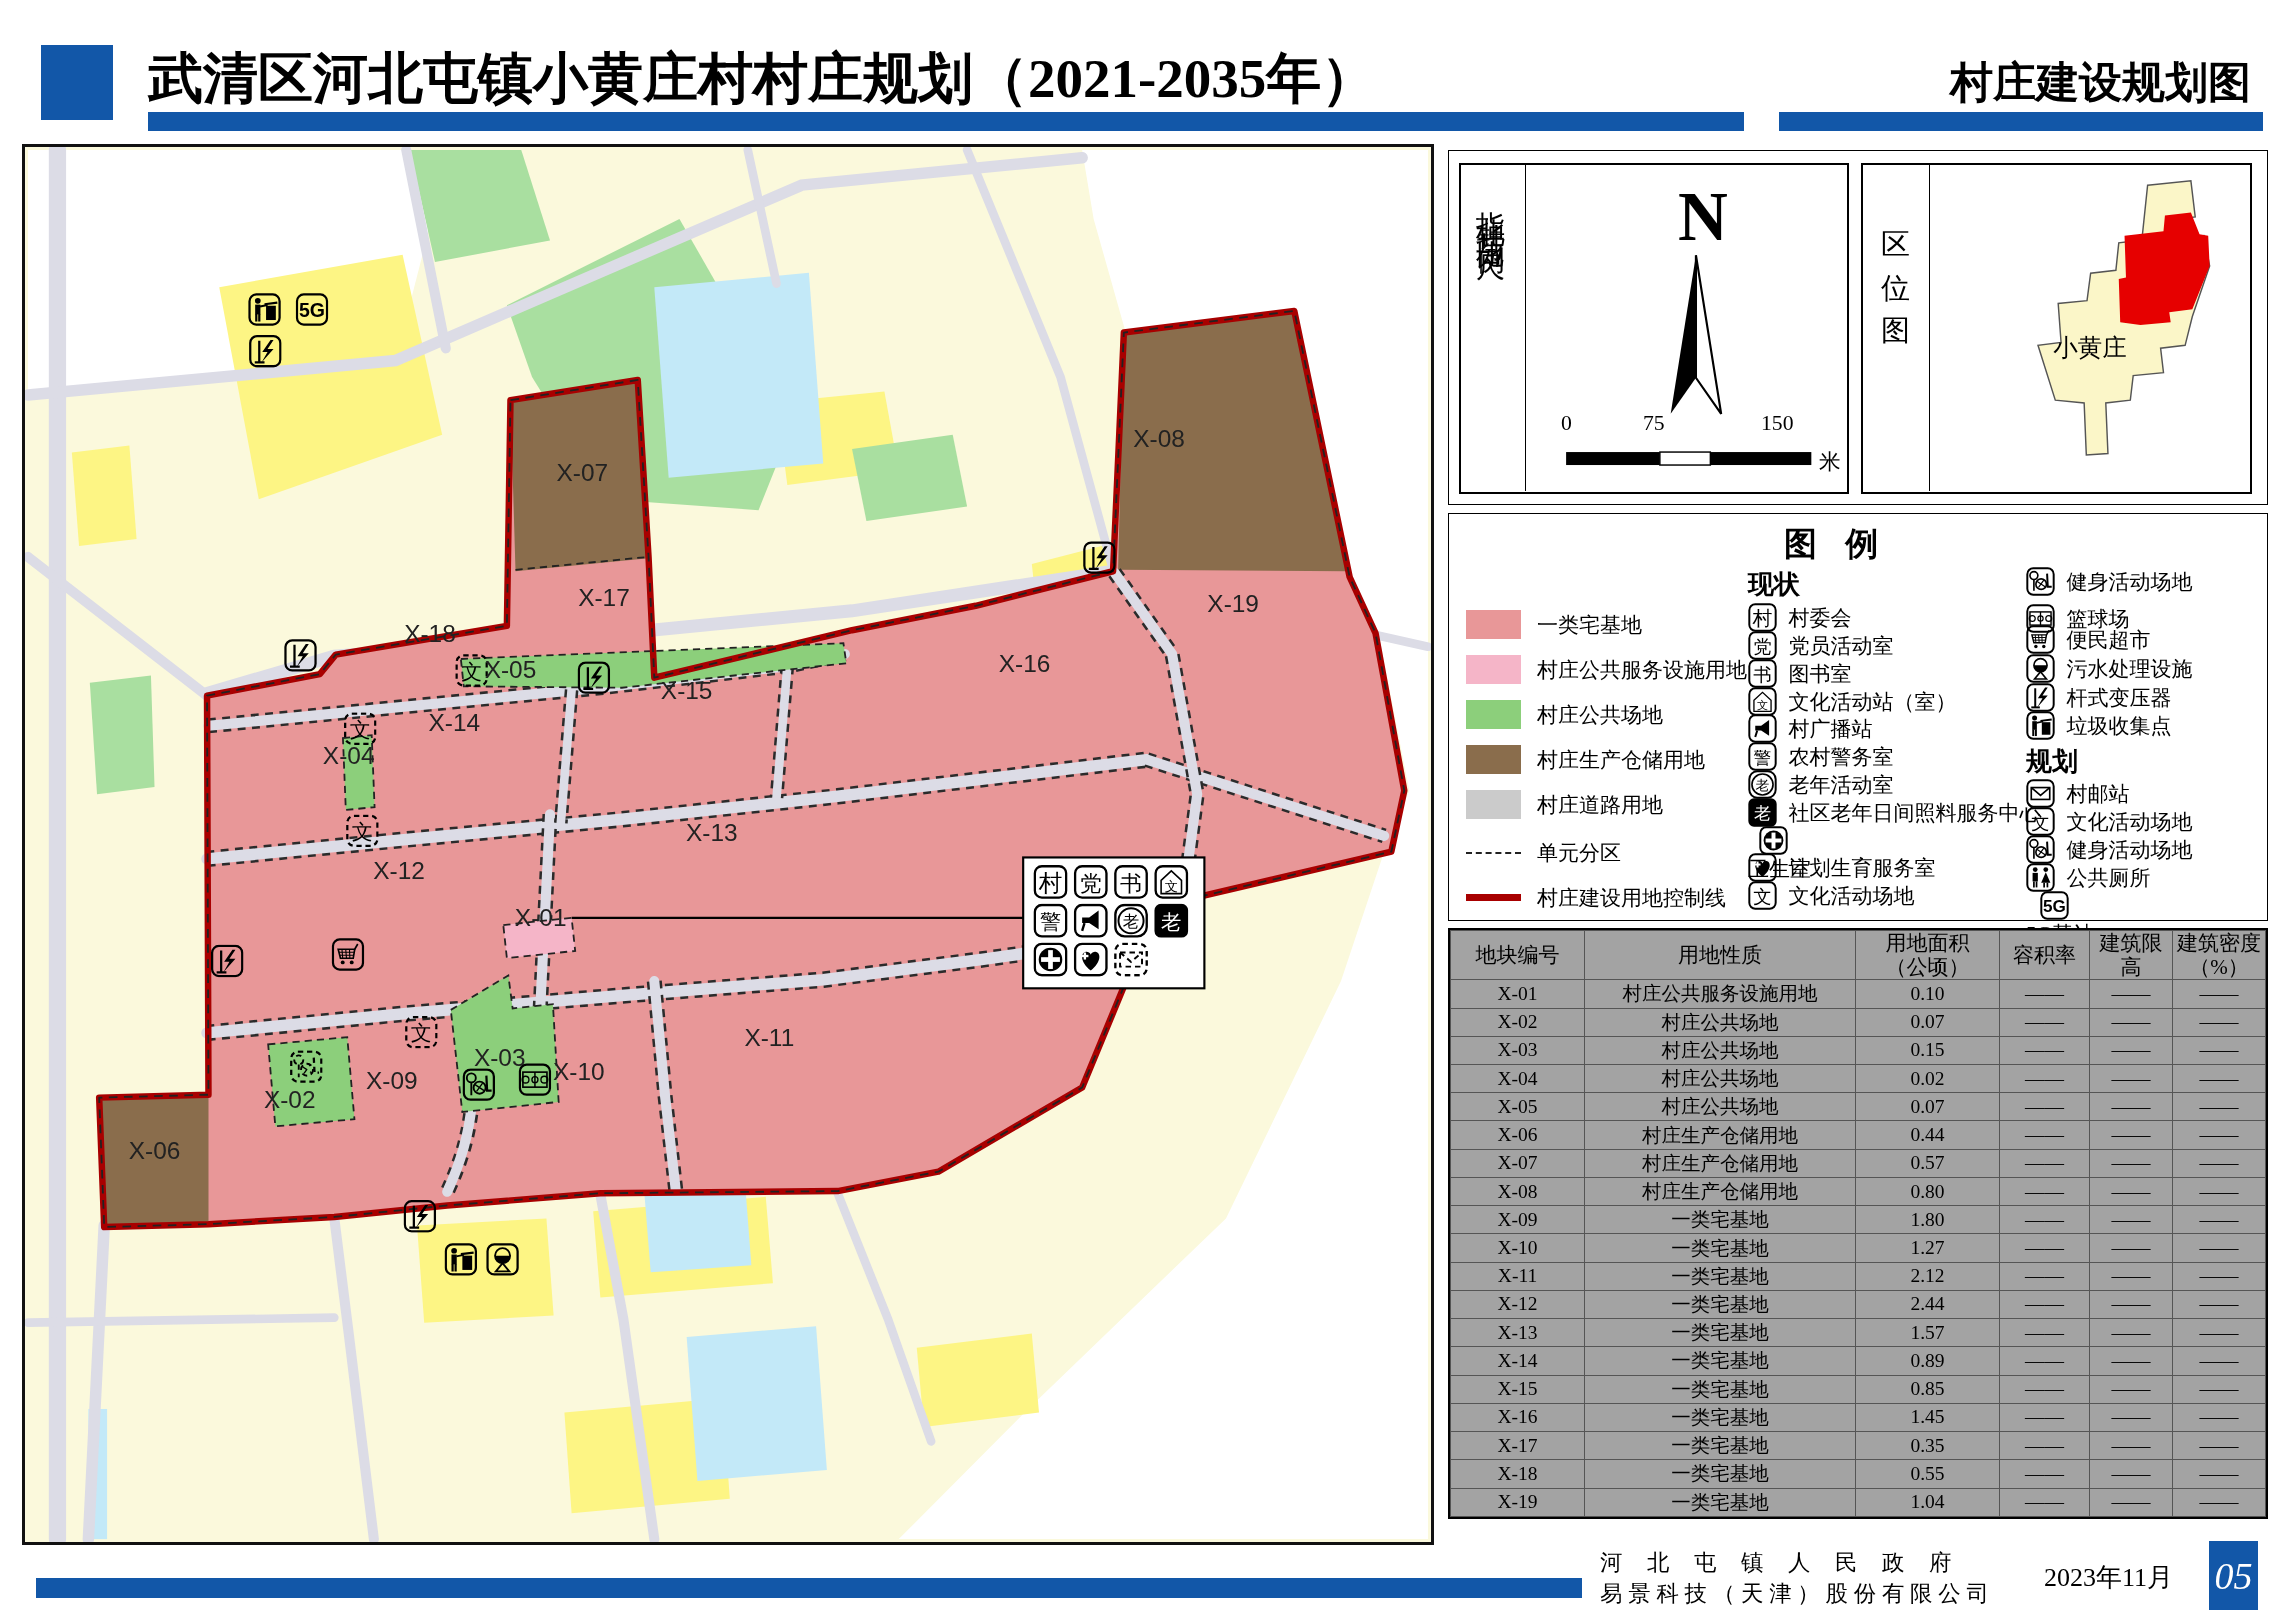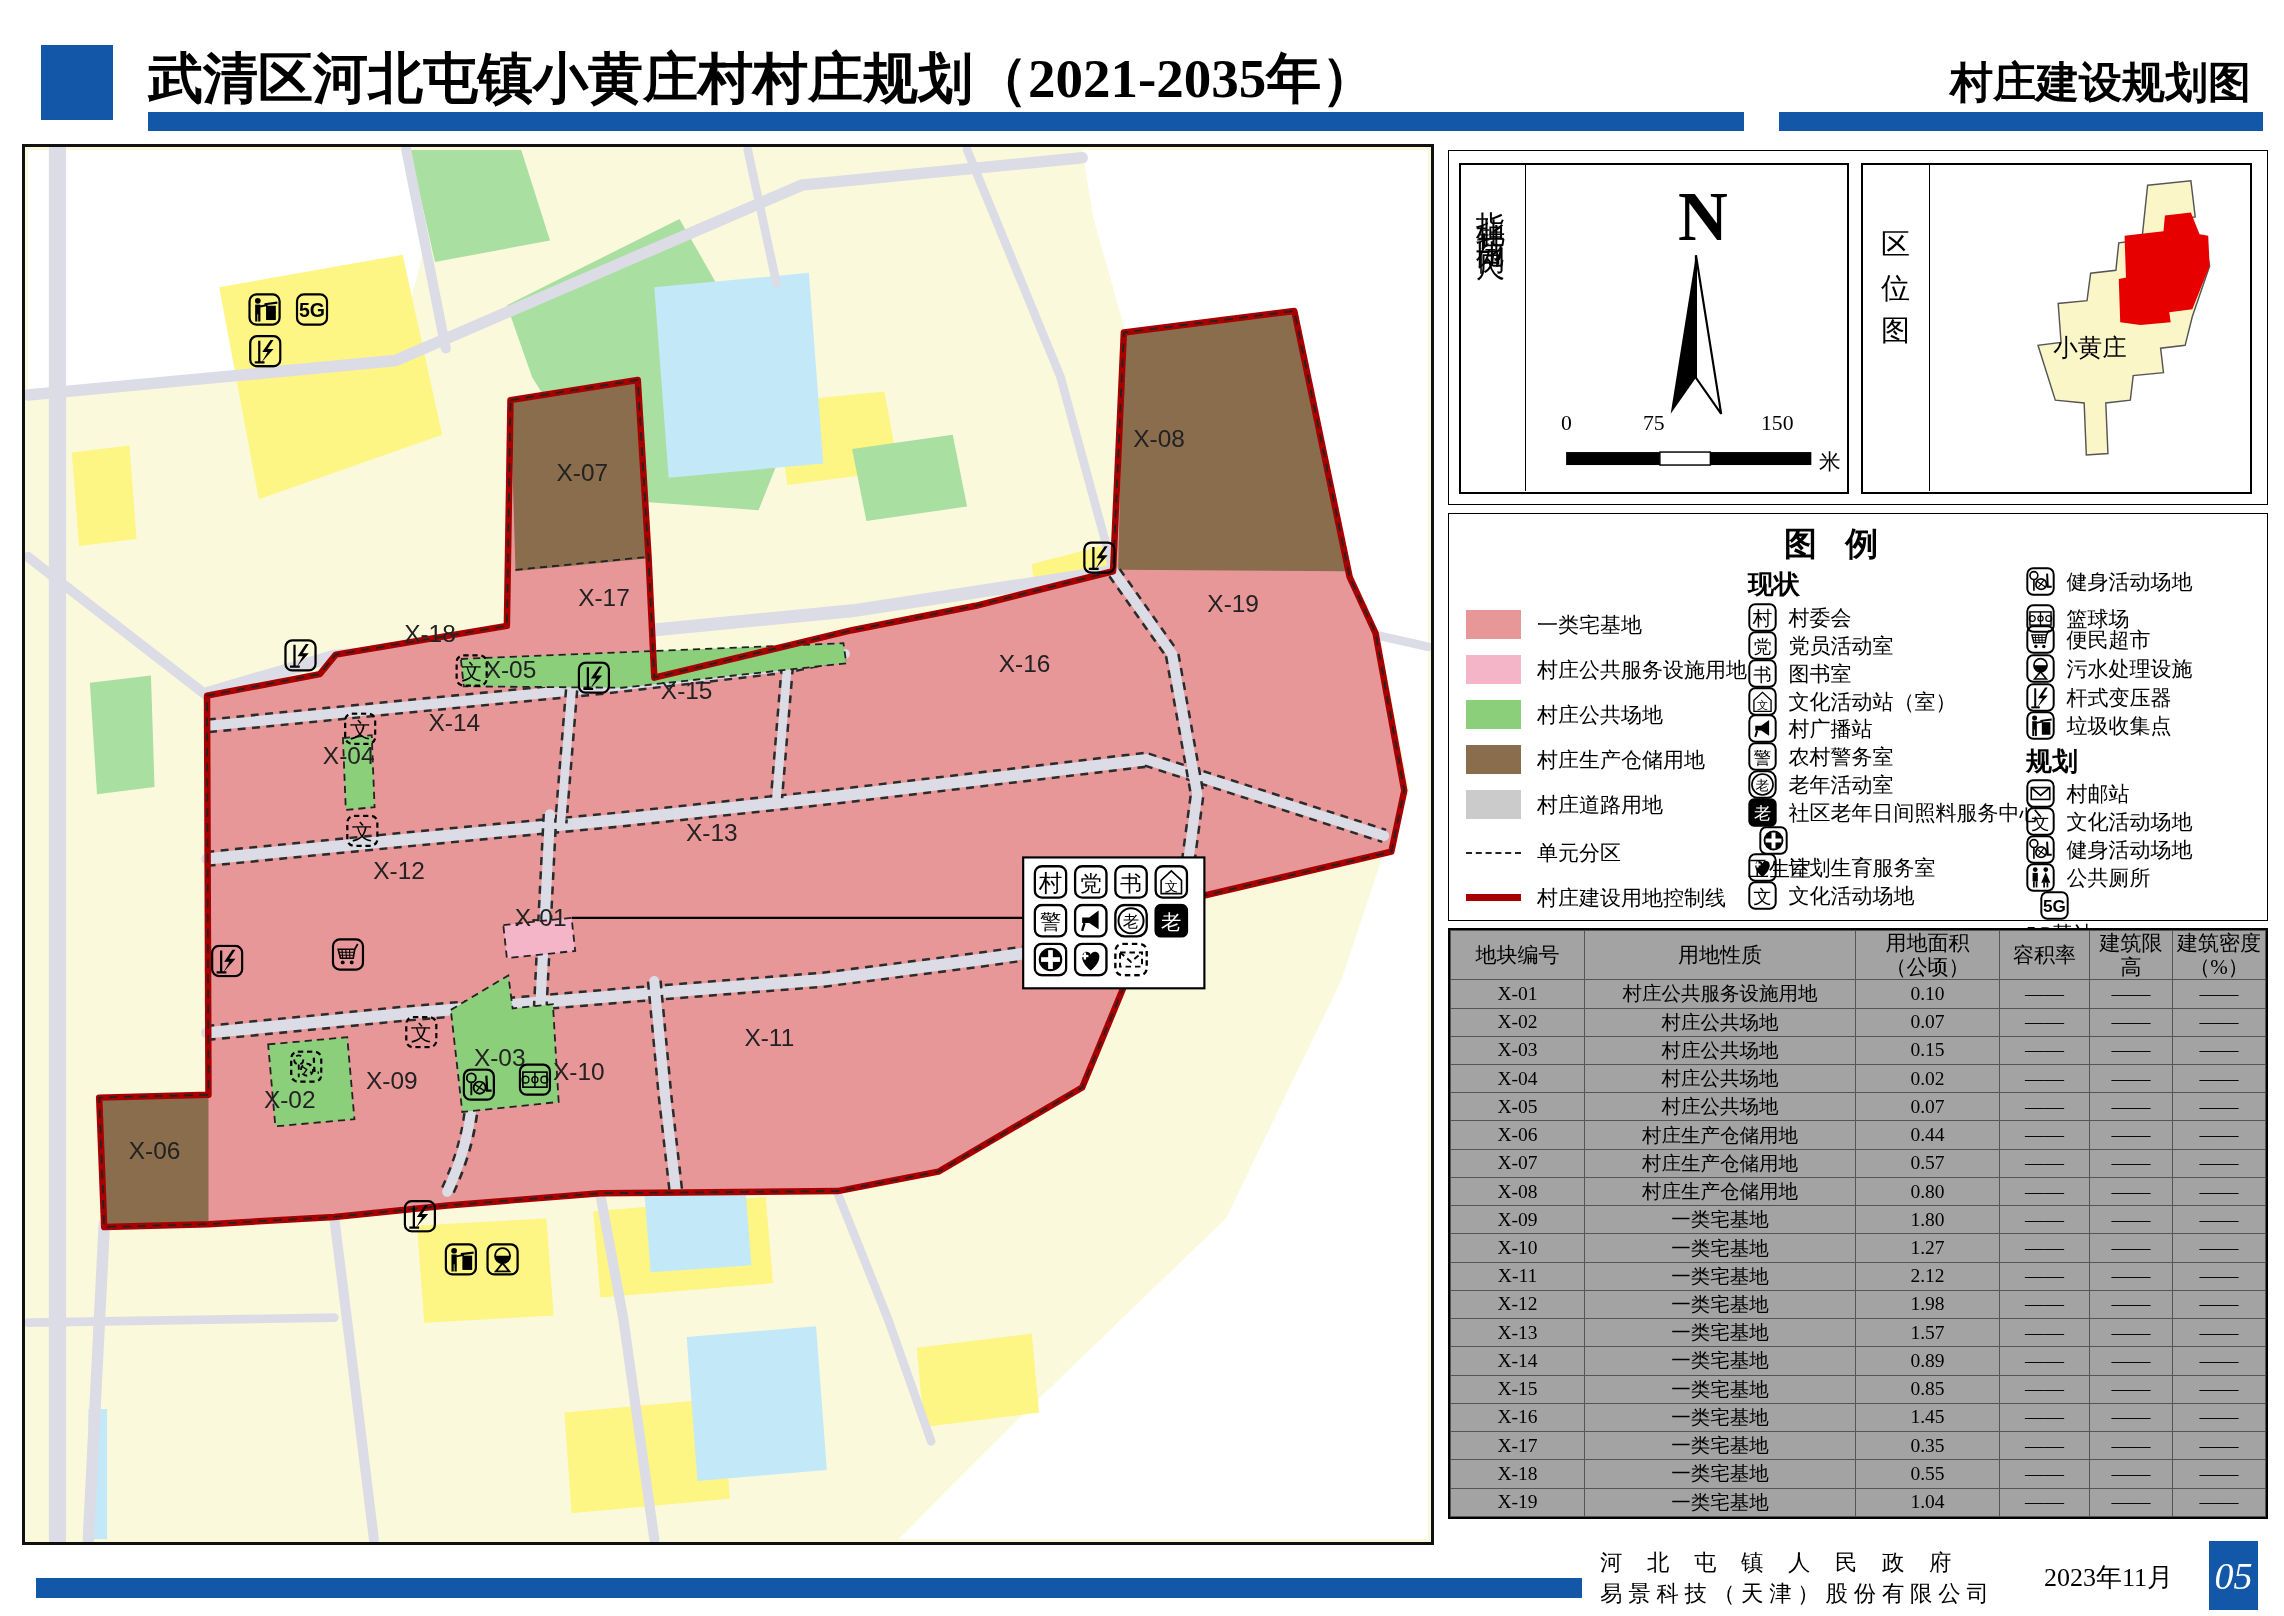--- a/index.html
+++ b/index.html
@@ -644,21 +644,21 @@
           <td>X-11</td>
           <td>一类宅基地</td>
           <td>2.12</td>
           <td>——</td>
           <td>——</td>
           <td>——</td>
         </tr>
         <tr>
           <td>X-12</td>
           <td>一类宅基地</td>
-          <td>1.98</td>
+          <td>2.44</td>
           <td>——</td>
           <td>——</td>
           <td>——</td>
         </tr>
         <tr>
           <td>X-13</td>
           <td>一类宅基地</td>
           <td>1.57</td>
           <td>——</td>
           <td>——</td>

